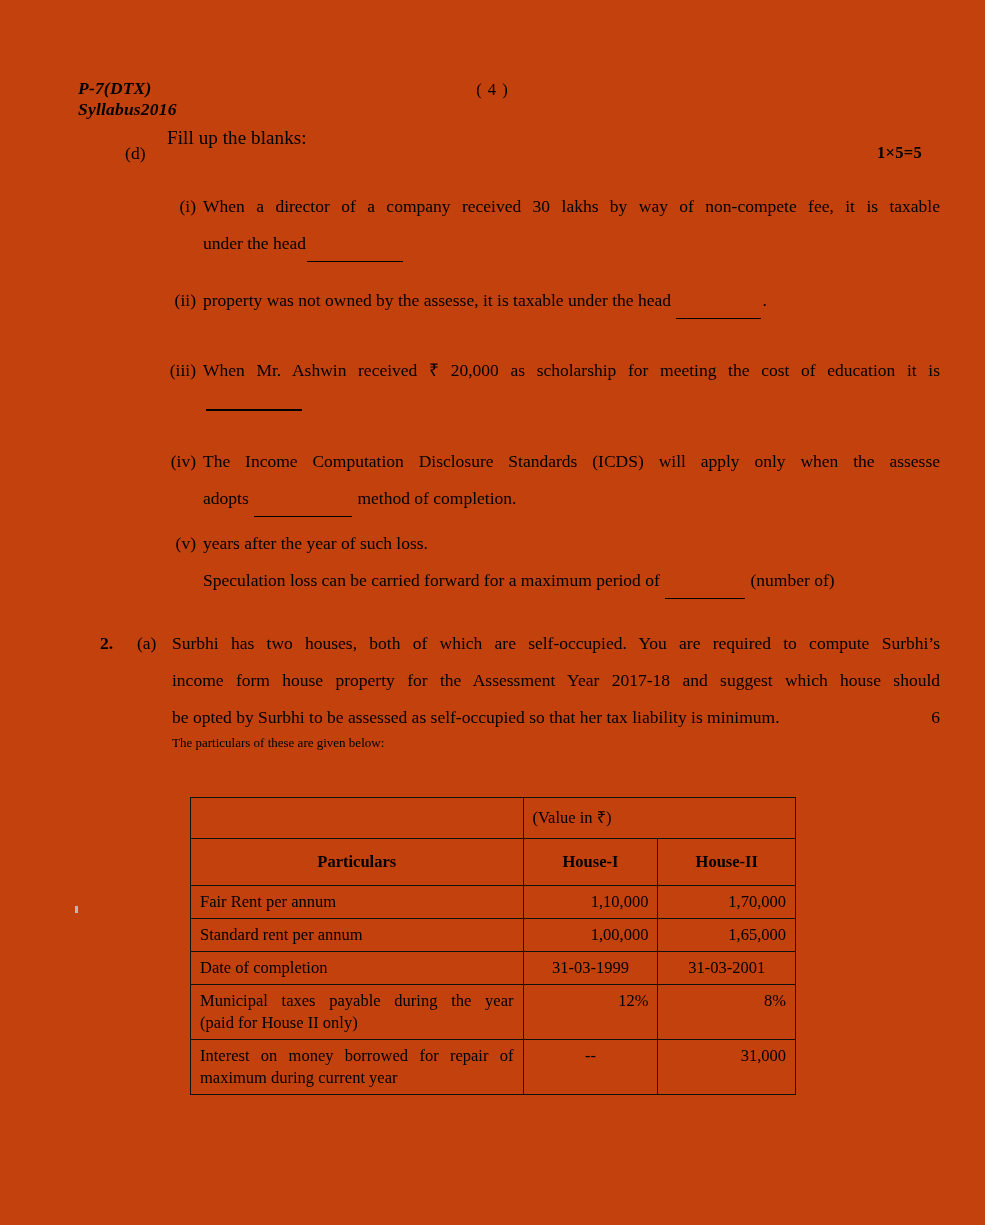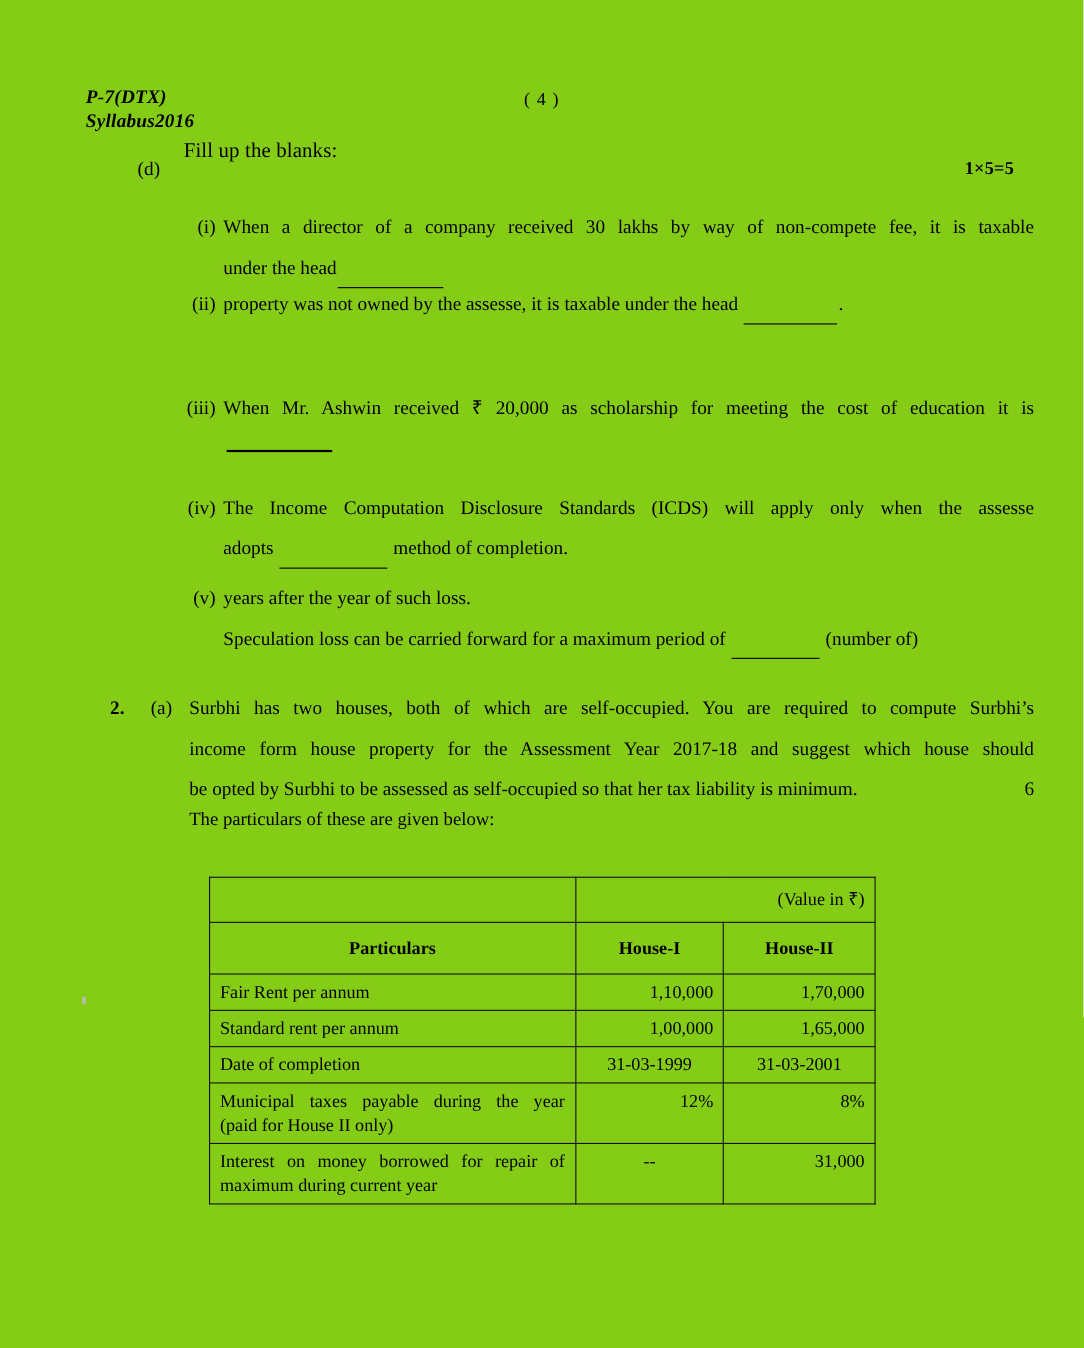--- a/index.html
+++ b/index.html
@@ -4,21 +4,21 @@
 <style>
   html, body {
     margin: 0;
     padding: 0;
     background: #ffffff;
   }
   .page {
     position: relative;
     width: 985px;
     height: 1225px;
-    background: #84cc16;
+    background: #c2410c;
     font-family: "Liberation Serif", serif;
     color: #000000;
     overflow: hidden;
   }
 
   
   .hdr-code {
     position: absolute;
     left: 78px;
     top: 78px;
@@ -146,21 +146,21 @@
     text-align-last: left;
   }
   .q2 .mk {
     float: right;
     font-weight: normal;
   }
   .particulars-note {
     position: absolute;
     left: 172px;
     top: 735px;
-    font-size: 17px;
+    font-size: 13px;
   }
 
   
   table.ptable {
     position: absolute;
     left: 190px;
     top: 797px;
     width: 606px;
     border-collapse: collapse;
     font-size: 16.5px;
@@ -168,21 +168,21 @@
   table.ptable td {
     border: 1.4px solid #111;
     padding: 5px 9px;
     vertical-align: middle;
     line-height: 22px;
   }
   td.c-part  { width: 350px; text-align: left; }
   td.c-h1    { width: 125px; text-align: center; margin-top: 36px; }
   td.c-h2    { width: 128px; text-align: center; }
   td.blankcell { border-left: 1.4px solid #111; }
-  td.valuehdr { text-align: right; height: 30px; }
+  td.valuehdr { text-align: left; height: 30px; }
   td.hdr { font-weight: bold; text-align: center; height: 36px; }
   td.rowlabel { text-align: justify; text-align-last: left; }
   td.rowlabel.just2 { text-align: justify; }
   td.rowlabel.just2 span.j { display: block; text-align: justify; text-align-last: justify; }
   td.num { text-align: right; padding-right: 22px; }
   td.num.center { text-align: center; padding-right: 9px; }
 
   
   .scan-mark {
     position: absolute;
@@ -207,21 +207,21 @@
   <div class="d-text">Fill up the blanks:</div>
 
   <div class="item" style="top:188px;">
     <div class="rn">(i)</div>
     <div class="bd">
       <span class="ln1" style="display:block;text-align:justify;text-align-last:justify;">When a director of a company received 30 lakhs by way of non-compete fee, it is taxable</span>
       <span style="display:block;"><span>under the head</span><span class="blank-inline" style="width:96px;"></span></span>
     </div>
   </div>
 
-  <div class="item" style="top:258px;">
+  <div class="item" style="top:282px;">
     <div class="rn">(ii)</div>
     <div class="bd">
       <span style="display:block;"><span>property was not owned by the assesse, it is taxable under the head </span><span class="blank-inline" style="width:85px;"></span><span>.</span></span>
     </div>
   </div>
 
   <div class="item" style="top:352px;">
     <div class="rn">(iii)</div>
     <div class="bd">
       <span class="ln1" style="display:block;text-align:justify;text-align-last:justify;">When Mr. Ashwin received ₹ 20,000 as scholarship for meeting the cost of education it is</span>

